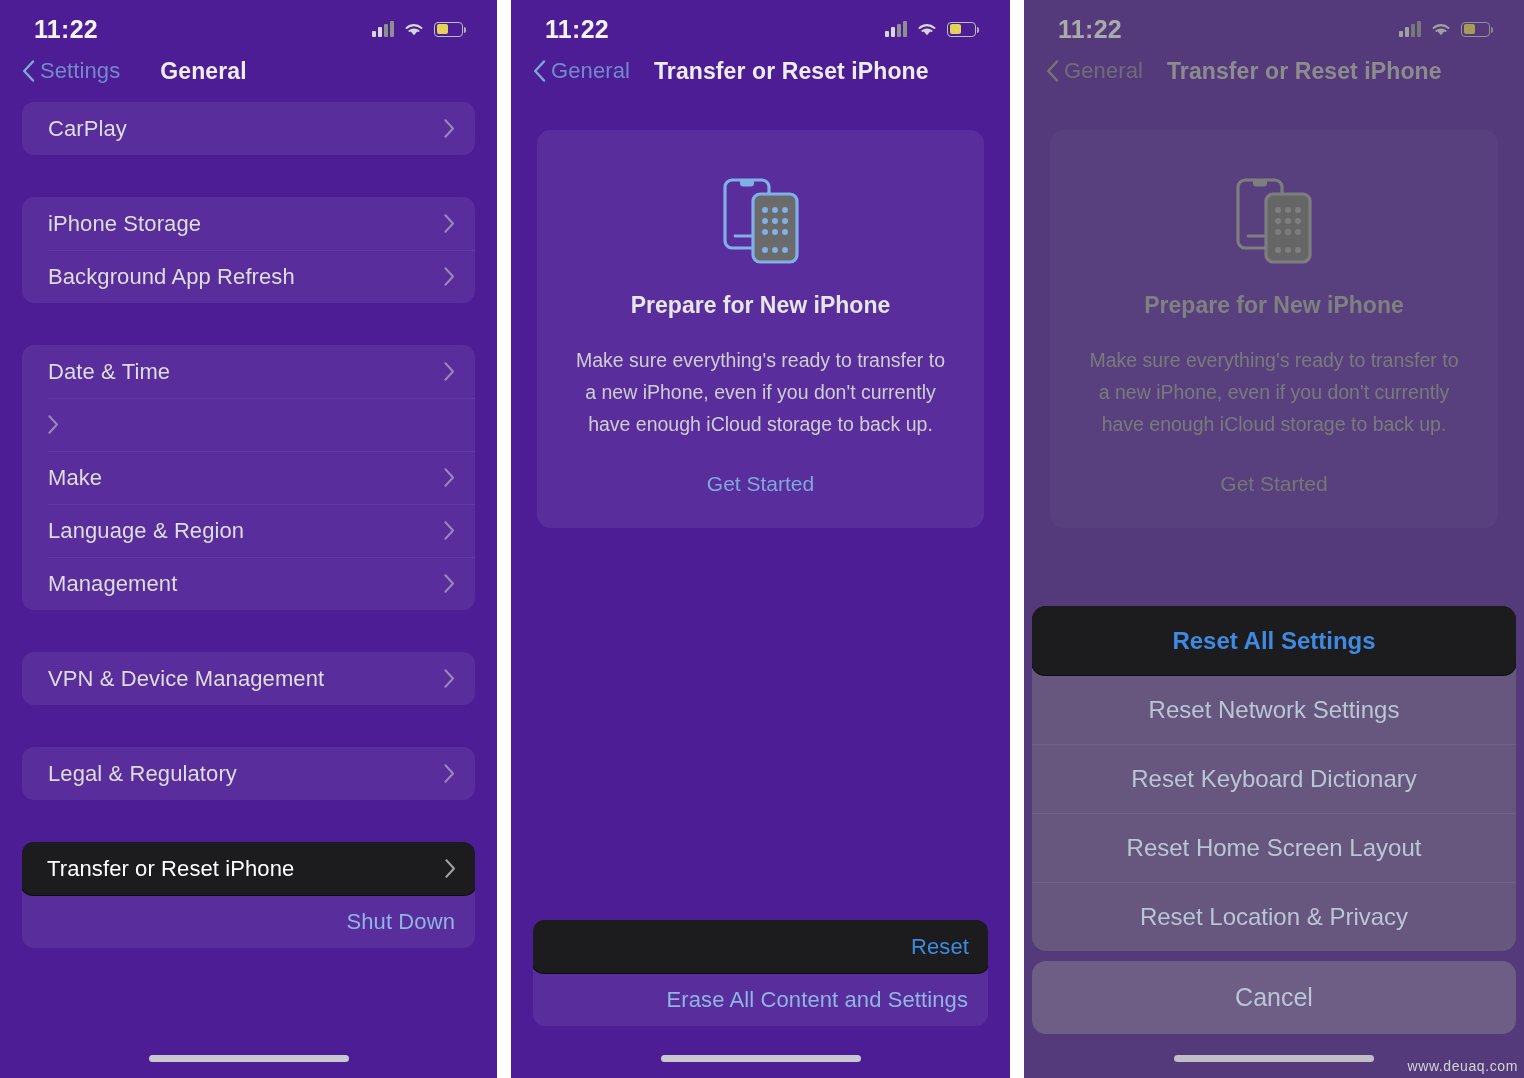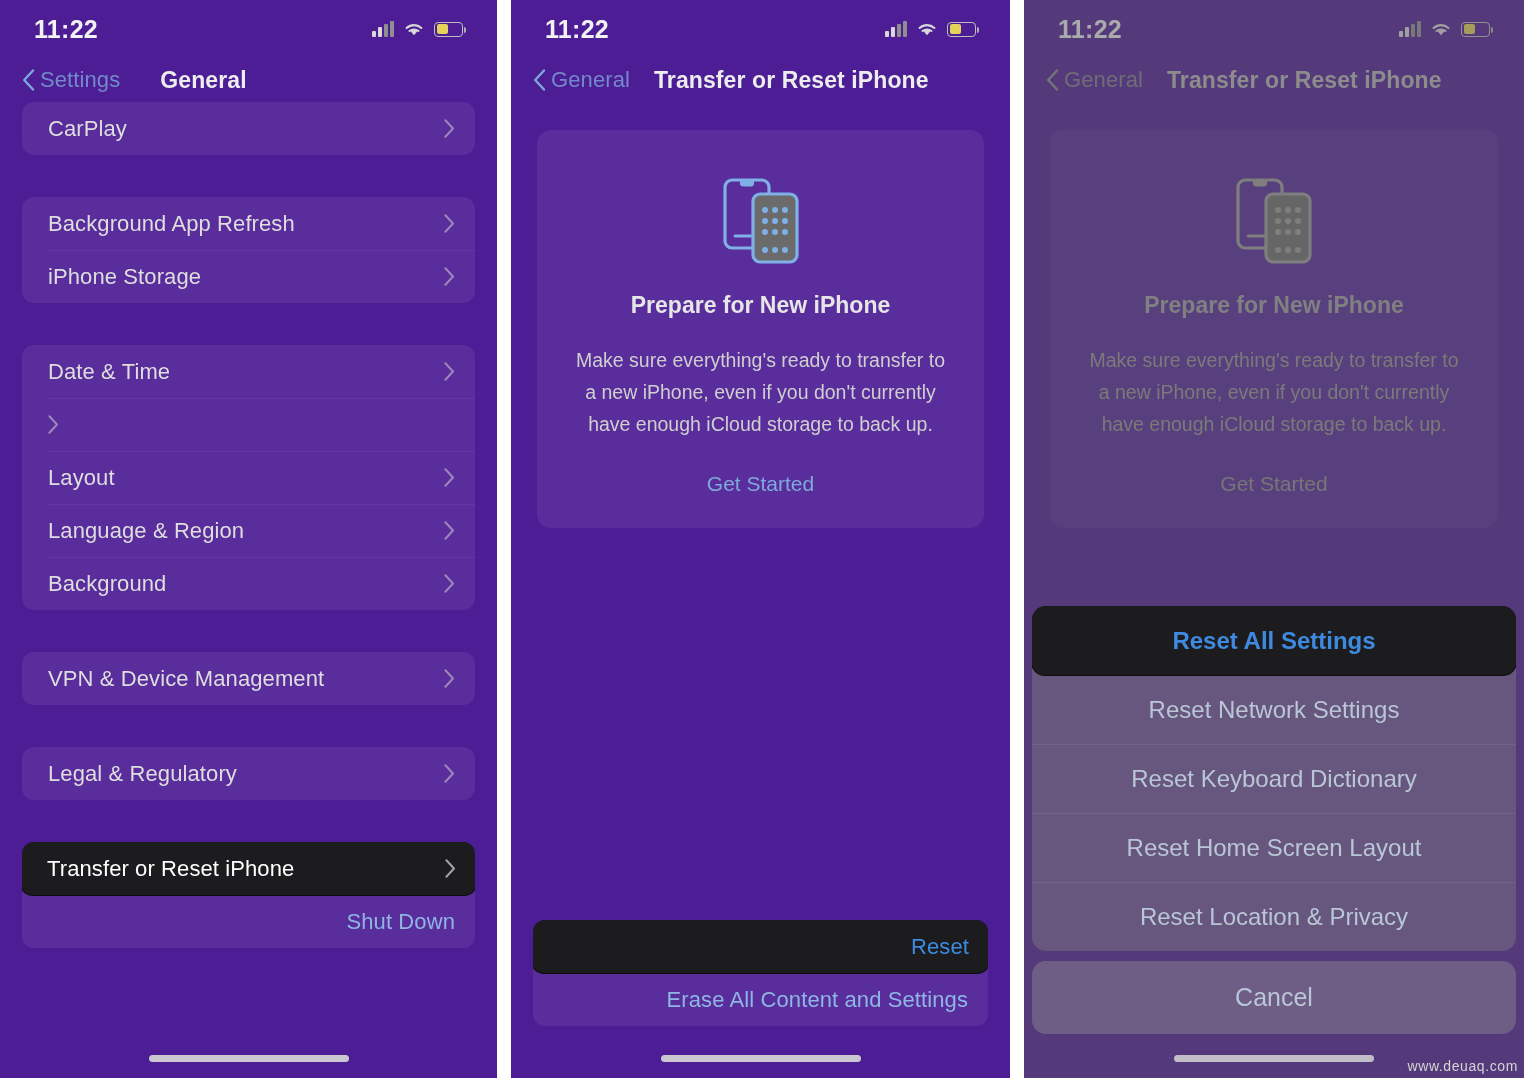--- a/index.html
+++ b/index.html
@@ -77,21 +77,21 @@
     content:""; position: absolute; right: -4px; top: 4px;
     width: 2.5px; height: 6px; background: #b0b0b0; border-radius: 0 2px 2px 0;
   }
   .batt i { display: block; height: 100%; width: 48%; background: #e4d35a; border-radius: 2px; }
 
   
   .navbar {
     position: relative;
     height: 44px;
     display: flex;
-    align-items: center;
+    align-items: flex-start;
     padding: 0 22px;
     z-index: 5;
   }
   .nav-back {
     display: flex; align-items: center; gap: 5px;
     cursor: pointer;
   }
   .chev-left {
     width: 13px; height: 22px; flex: none;
   }
@@ -317,61 +317,61 @@
           <svg class="chev-right" viewBox="0 0 11 19">
               <path d="M1.4 1.3 L9 9.5 L1.4 17.7" stroke="#d2d2d2" stroke-width="2" fill="none" stroke-linecap="round" stroke-linejoin="round"></path>
             </svg>
         </div>
       </div>
 
       <div class="gap-sm"></div>
 
       <div class="group">
         <div class="row">
+          <span class="row-label">iPhone Storage</span>
+          <svg class="chev-right" viewBox="0 0 11 19">
+              <path d="M1.4 1.3 L9 9.5 L1.4 17.7" stroke="#d2d2d2" stroke-width="2" fill="none" stroke-linecap="round" stroke-linejoin="round"></path>
+            </svg>
+        </div>
+        <div class="row">
           <span class="row-label">Background App Refresh</span>
           <svg class="chev-right" viewBox="0 0 11 19">
               <path d="M1.4 1.3 L9 9.5 L1.4 17.7" stroke="#d2d2d2" stroke-width="2" fill="none" stroke-linecap="round" stroke-linejoin="round"></path>
             </svg>
         </div>
-        <div class="row">
-          <span class="row-label">iPhone Storage</span>
-          <svg class="chev-right" viewBox="0 0 11 19">
-              <path d="M1.4 1.3 L9 9.5 L1.4 17.7" stroke="#d2d2d2" stroke-width="2" fill="none" stroke-linecap="round" stroke-linejoin="round"></path>
-            </svg>
-        </div>
       </div>
 
       <div class="gap-sm"></div>
 
       <div class="group">
         <div class="row">
           <span class="row-label">Date &amp; Time</span>
           <svg class="chev-right" viewBox="0 0 11 19">
               <path d="M1.4 1.3 L9 9.5 L1.4 17.7" stroke="#d2d2d2" stroke-width="2" fill="none" stroke-linecap="round" stroke-linejoin="round"></path>
             </svg>
         </div>
         <div class="row">
           <svg class="chev-right" viewBox="0 0 11 19">
               <path d="M1.4 1.3 L9 9.5 L1.4 17.7" stroke="#d2d2d2" stroke-width="2" fill="none" stroke-linecap="round" stroke-linejoin="round"></path>
             </svg>
         </div>
         <div class="row">
-          <span class="row-label">Layout</span>
+          <span class="row-label">Make</span>
           <svg class="chev-right" viewBox="0 0 11 19">
               <path d="M1.4 1.3 L9 9.5 L1.4 17.7" stroke="#d2d2d2" stroke-width="2" fill="none" stroke-linecap="round" stroke-linejoin="round"></path>
             </svg>
         </div>
         <div class="row">
           <span class="row-label">Language &amp; Region</span>
           <svg class="chev-right" viewBox="0 0 11 19">
               <path d="M1.4 1.3 L9 9.5 L1.4 17.7" stroke="#d2d2d2" stroke-width="2" fill="none" stroke-linecap="round" stroke-linejoin="round"></path>
             </svg>
         </div>
         <div class="row">
-          <span class="row-label">Background</span>
+          <span class="row-label">Management</span>
           <svg class="chev-right" viewBox="0 0 11 19">
               <path d="M1.4 1.3 L9 9.5 L1.4 17.7" stroke="#d2d2d2" stroke-width="2" fill="none" stroke-linecap="round" stroke-linejoin="round"></path>
             </svg>
         </div>
       </div>
 
       <div class="gap-sm"></div>
 
       <div class="group">
         <div class="row">

